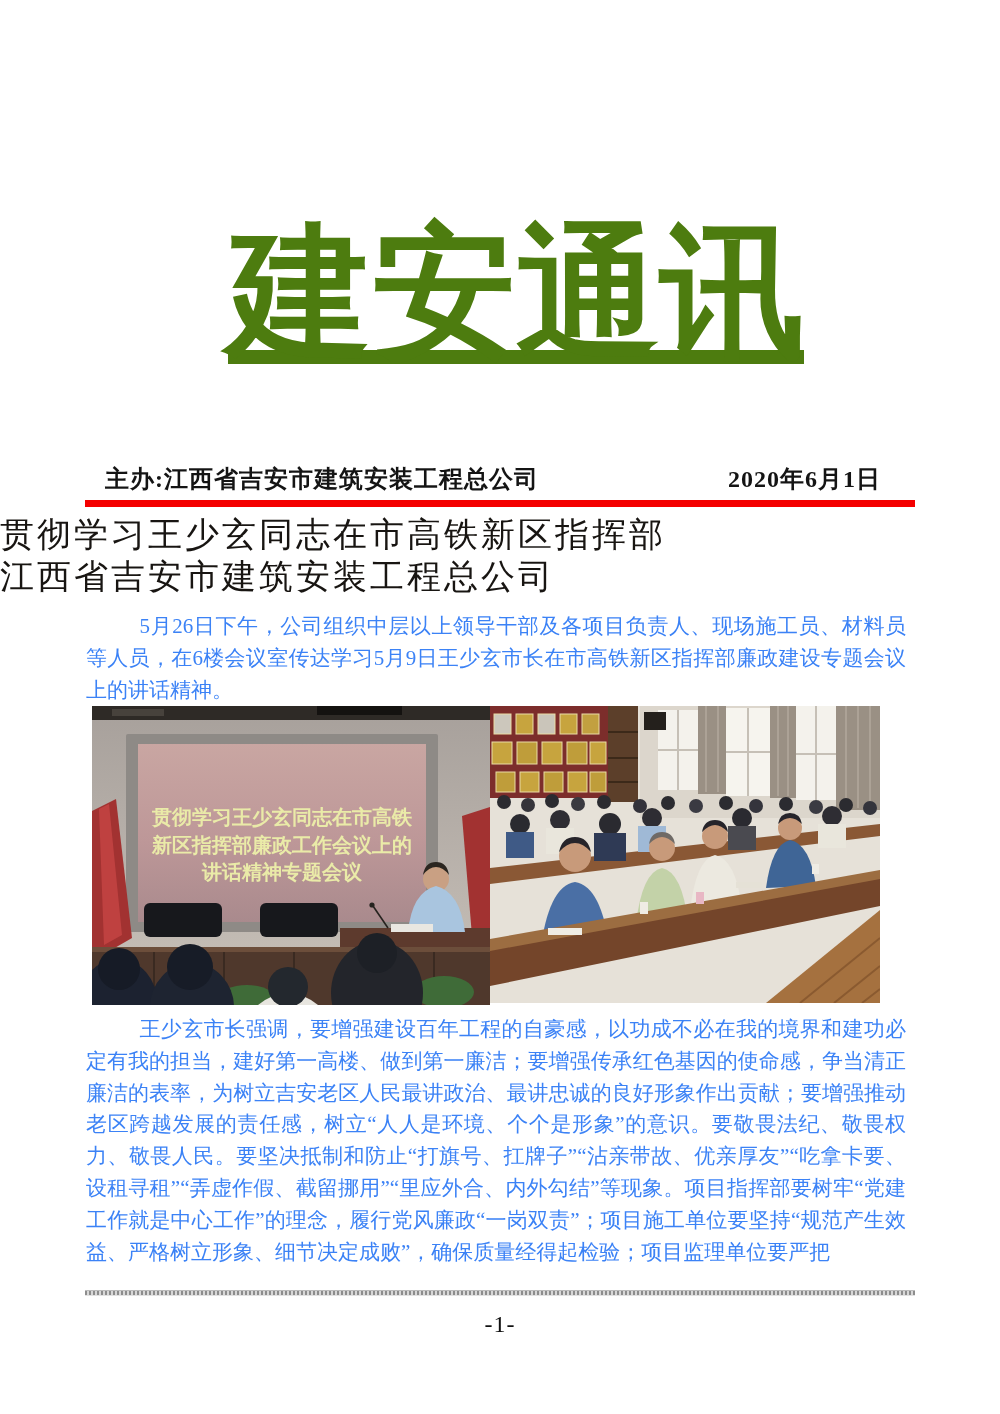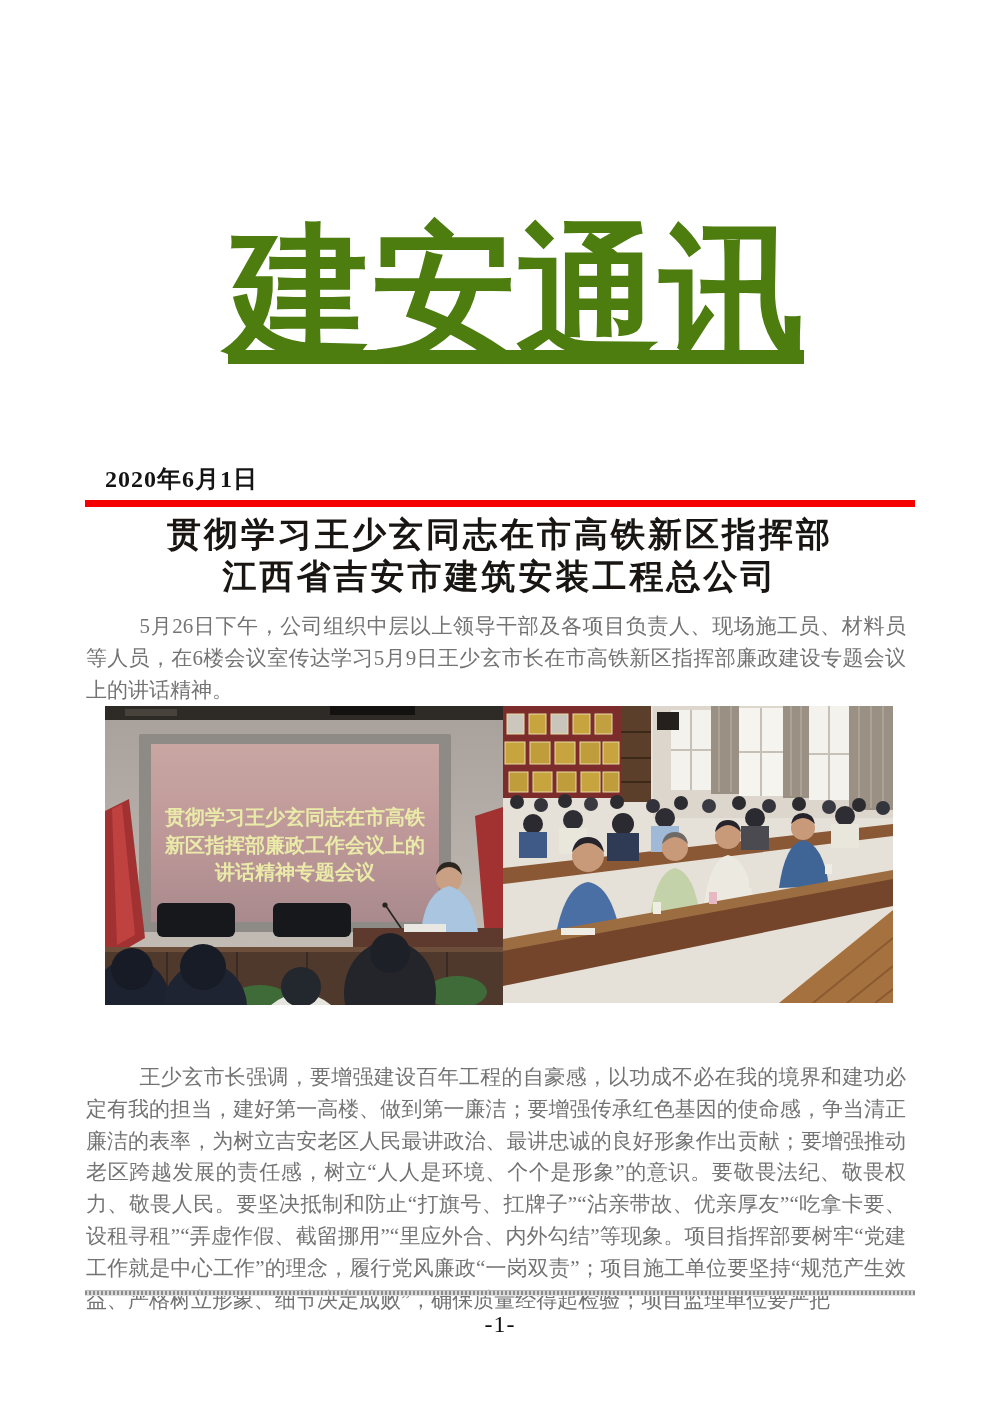--- a/index.html
+++ b/index.html
@@ -20,32 +20,32 @@
     position:absolute; top:463px; left:105px; width:776px;
     display:flex; justify-content:space-between; align-items:baseline;
     font-size:24px; font-weight:bold; letter-spacing:1px;
   }
   .red-rule {
     position:absolute; top:500px; left:85px; width:830px; height:7px;
     background:#f40000;
   }
   .article-title {
     position:absolute; top:514px; left:0; width:100%; margin:0;
-    text-align:center; font-size:34px; line-height:42px; font-weight:bold;
+    text-align:left; font-size:34px; line-height:42px; font-weight:normal;
     letter-spacing:3px; color:#181512;
   }
   .body-para {
     position:absolute; left:86px; width:820px; margin:0;
     font-size:21px; line-height:31.8px; text-align:justify;
-    text-indent:2.55em; color:#737373;
+    text-indent:2.55em; color:#3b82f6;
   }
   .para-1 { top:611px; }
-  .para-2 { top:1062px; }
+  .para-2 { top:1014px; }
   .photo-row {
-    position:absolute; top:706px; left:105px; width:795px; height:299px;
+    position:absolute; top:706px; left:92px; width:795px; height:299px;
     display:flex; 
   }
   .photo { margin:0; padding:0; }
   .photo svg { display:block; }
   .footer-rule {
     position:absolute; top:1290px; left:85px; width:830px; height:4px;
     background:repeating-linear-gradient(90deg,#8d8d8d 0 2px,#d8d8d8 2px 4px);
     border-top:1px solid #bcbcbc; border-bottom:1px solid #e2e2e2;
   }
   .page-number {
@@ -55,20 +55,21 @@
 </style>
 </head>
 <body>
 
 <div class="page">
 
   <h1 class="masthead-title">建安通讯</h1>
 
 
   <div class="pub-row">
+    <span>主办:江西省吉安市建筑安装工程总公司</span>
     <span>2020年6月1日</span>
   </div>
 
   <div class="red-rule"></div>
 
   <h2 class="article-title">
     <span>贯彻学习王少玄同志在市高铁新区指挥部</span><br>
     <span>江西省吉安市建筑安装工程总公司</span>
   </h2>
 

